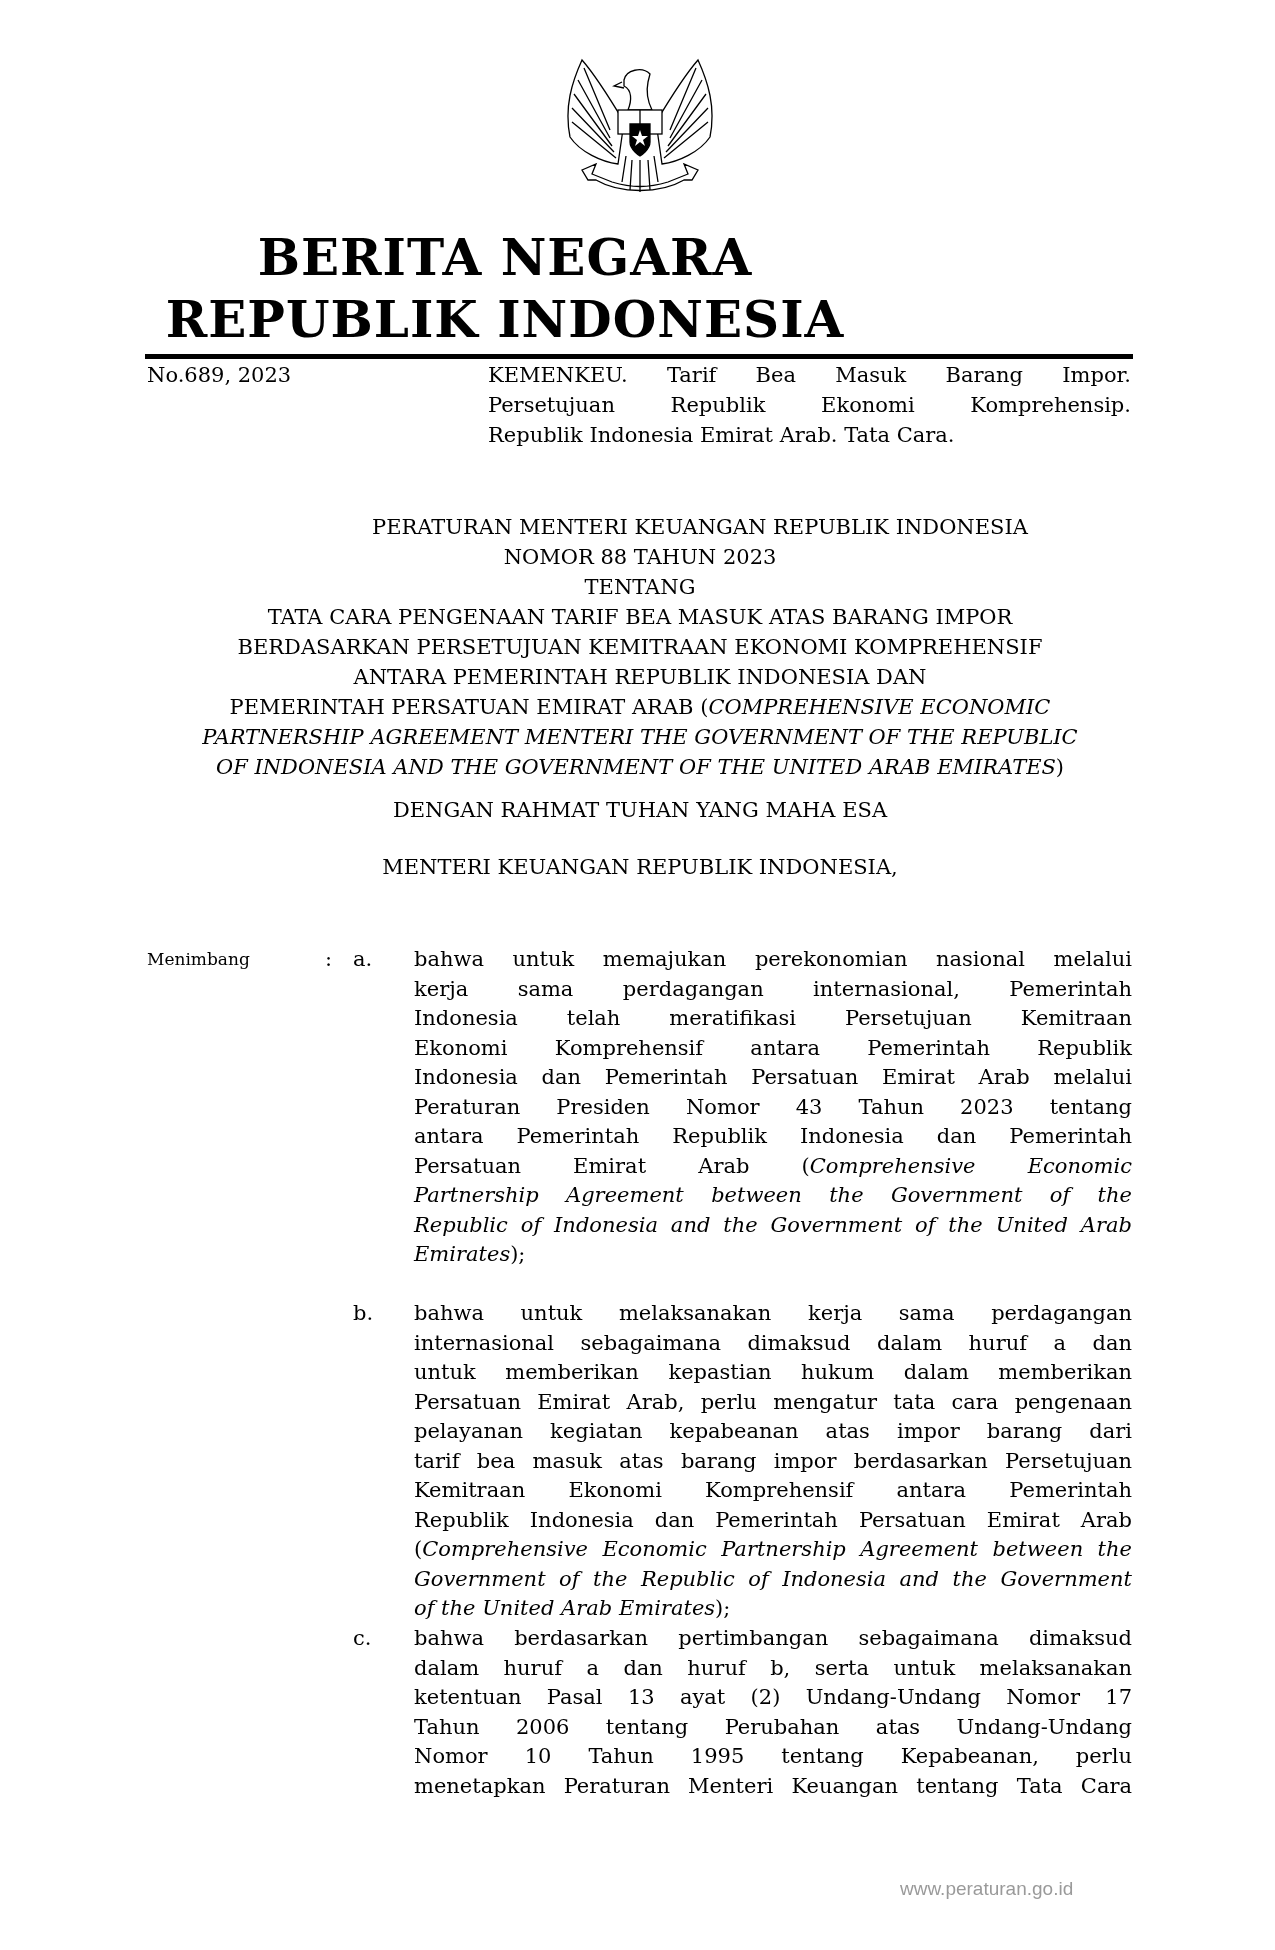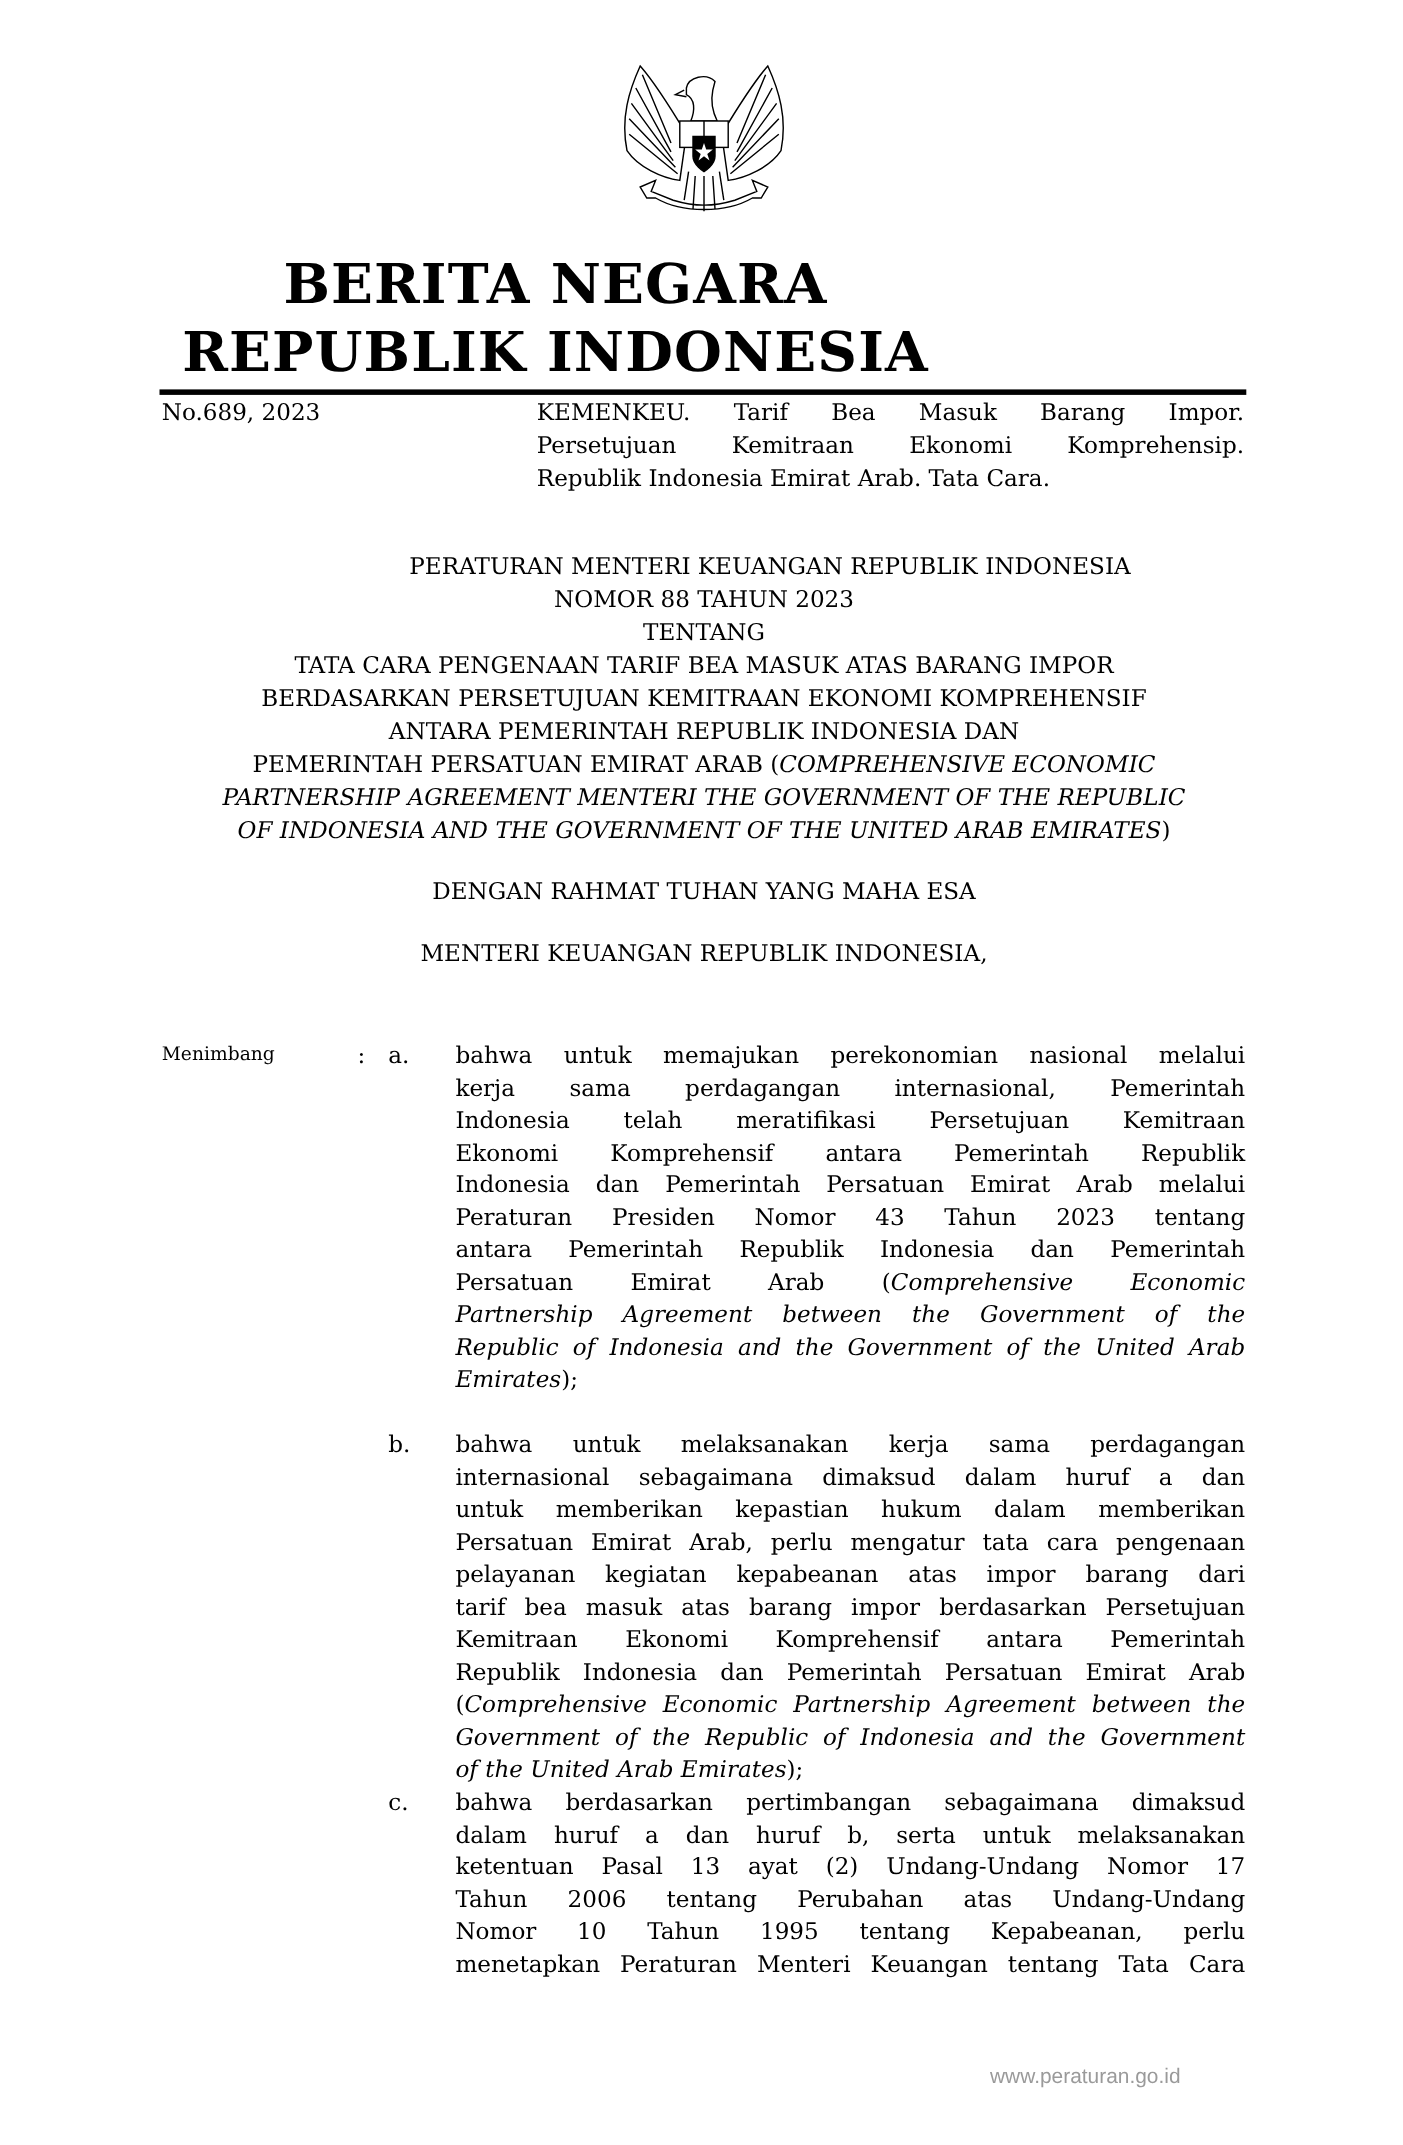--- a/index.html
+++ b/index.html
@@ -11,21 +11,21 @@
               letter-spacing: 1px; line-height: 60px; }
   .mh1 { top: 228px; }
   .mh2 { top: 290px; }
   .rule { position: absolute; left: 145px; top: 354px; width: 988px; height: 5px; background: #000; }
   .no { position: absolute; left: 147px; top: 360px; font-size: 21px; line-height: 30px; }
   .subject { position: absolute; left: 488px; top: 360px; width: 643px; font-size: 21px;
              line-height: 30px; text-align: justify; text-align-last: justify; }
   .subject .last { text-align-last: left; }
   .center-block { position: absolute; left: 140px; width: 1000px; text-align: center;
                   font-size: 21px; line-height: 30px; }
-  .title-block { top: 500px; }
+  .title-block { top: 512px; }
   .title-block div { white-space: nowrap; }
   .t0 { padding-left: 120px; }
   .grace { top: 795px; }
   .minister { top: 852px; }
   .consid-label { position: absolute; left: 147px; top: 945px; font-size: 17px; line-height: 29.5px; }
   .colon { position: absolute; left: 325px; top: 945px; font-size: 21px; line-height: 29.5px; }
   .item-letter { position: absolute; left: 353px; font-size: 21px; line-height: 29.5px; }
   .item-body { position: absolute; left: 414px; width: 718px; font-size: 21px; line-height: 29.5px;
                text-align: justify; }
   .item-body span.line { display: block; text-align: justify; text-align-last: justify; white-space: nowrap; }
@@ -60,21 +60,21 @@
   </svg>
 </div>
 
 <div class="masthead mh1">BERITA NEGARA</div>
 <div class="masthead mh2">REPUBLIK INDONESIA</div>
 <div class="rule"></div>
 
 <div class="no">No.689, 2023</div>
 <div class="subject">
   <div>KEMENKEU. Tarif Bea Masuk Barang Impor.</div>
-  <div>Persetujuan Kemitraan Ekonomi Komprehensip.</div>
+  <div>Persetujuan Republik Ekonomi Komprehensip.</div>
   <div class="last">Republik Indonesia Emirat Arab. Tata Cara.</div>
 </div>
 
 <div class="center-block title-block">
   <div class="t0">PERATURAN MENTERI KEUANGAN REPUBLIK INDONESIA</div>
   <div>NOMOR 88 TAHUN 2023</div>
   <div>TENTANG</div>
   <div>TATA CARA PENGENAAN TARIF BEA MASUK ATAS BARANG IMPOR</div>
   <div>BERDASARKAN PERSETUJUAN KEMITRAAN EKONOMI KOMPREHENSIF</div>
   <div>ANTARA PEMERINTAH REPUBLIK INDONESIA DAN</div>

